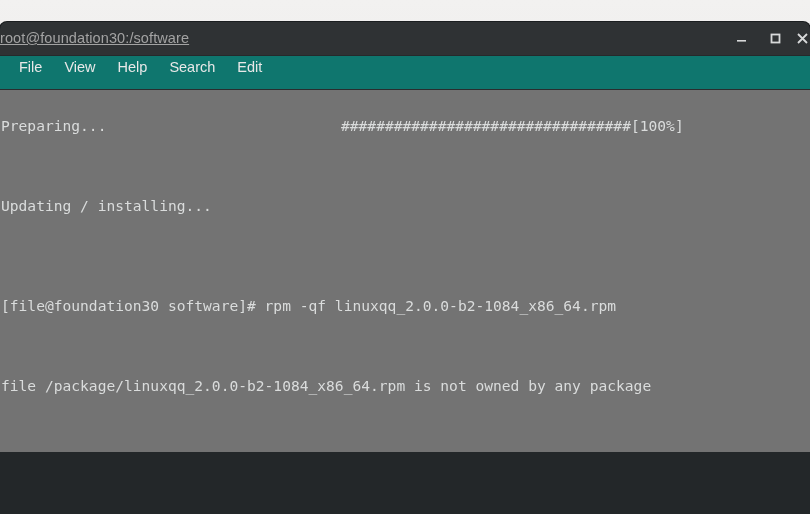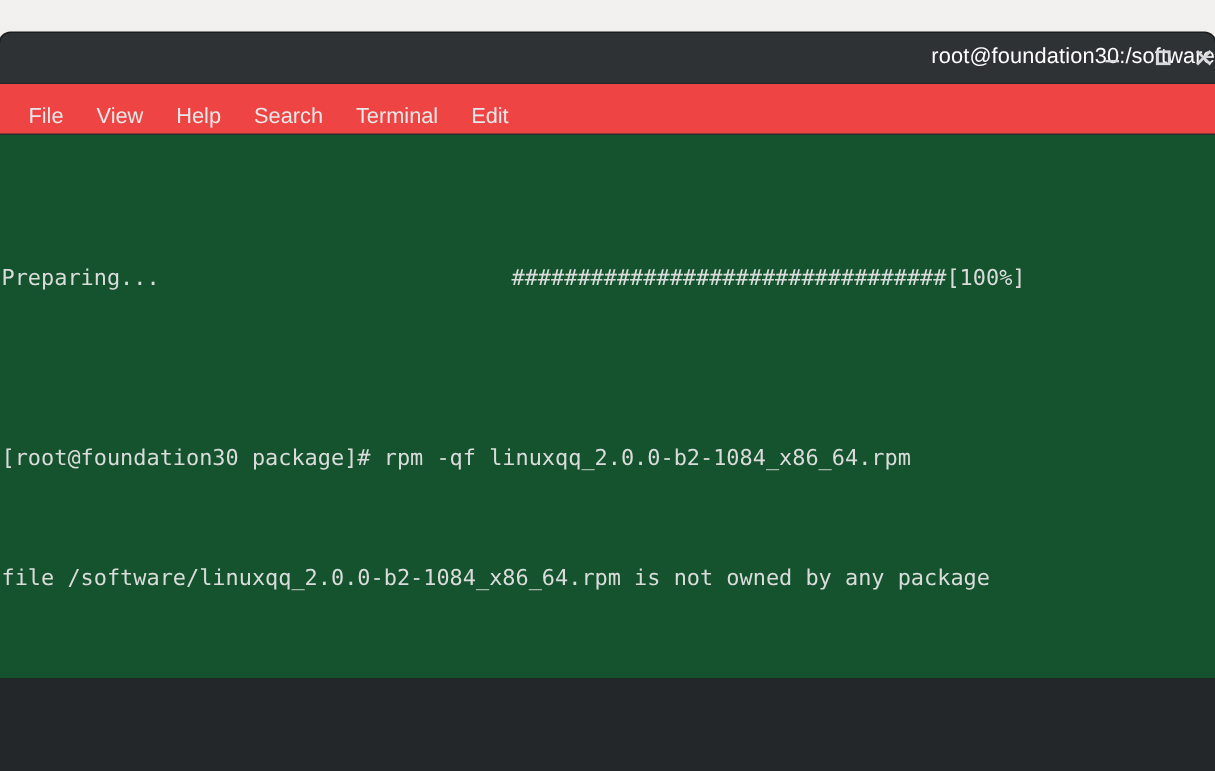--- a/index.html
+++ b/index.html
@@ -44,25 +44,26 @@
     border-top-left-radius: 7px;
     border-top-right-radius: 7px;
     border-bottom: 1px solid #26292b;
   }
   #title-text {
     position: absolute;
     left: 0; right: 0;
     top: 0;
     height: 33px;
     line-height: 33px;
-    text-align: right;
-    color: #ffffff;
+    text-align: left;
+    color: #a3a3a3;
     font-size: 14.5px;
     letter-spacing: 0.1px;
     white-space: nowrap;
+    text-decoration: underline;
   }
   .winbtns {
     position: absolute;
     right: 0;
     top: 0;
     height: 33px;
     display: flex;
     align-items: center;
   }
   .winbtn {
@@ -72,38 +73,38 @@
     align-items: center;
     justify-content: center;
     color: #d8d9da;
   }
   .winbtn svg { display: block; }
   .winbtn.close { width: 22px; margin-right: -4px; }
 
   
   #menubar {
     height: 33px;
-    background: #ef4444;
+    background: #0f766e;
     display: flex;
-    align-items: flex-end;
+    align-items: flex-start;
     padding-left: 8px;
     border-bottom: 1px solid #2a2d2f;
   }
   .menu-item {
     color: #e8e8e8;
     font-size: 14.5px;
     padding: 3px 11px;
     white-space: nowrap;
   }
 
   
   #screen {
     position: relative;
     height: 362px;
-    background: #14532d;
+    background: #737373;
     overflow: hidden;
   }
   #lines {
     position: absolute;
     left: 1px;
     
     bottom: -4px;
     width: 808px;
     font-family: "DejaVu Sans Mono", "Liberation Mono", monospace;
     font-size: 14.6px;
@@ -148,21 +149,20 @@
           </svg>
       </div>
     </div>
   </div>
 
   <div id="menubar">
     <div class="menu-item">File</div>
     <div class="menu-item">View</div>
     <div class="menu-item">Help</div>
     <div class="menu-item">Search</div>
-    <div class="menu-item">Terminal</div>
     <div class="menu-item">Edit</div>
   </div>
 
   <div id="screen">
     <div id="lines">
 
       
 
       
 
@@ -179,22 +179,23 @@
       
 
       
 
       
 
       
 
       <div class="row"><span class="plain bar-label">Preparing...</span><span class="bar-hashes">#################################</span><span class="bar-pct">[100%]</span></div>
 
-
-
-      <div class="row"><span class="plain">[root@foundation30 package]# rpm -qf linuxqq_2.0.0-b2-1084_x86_64.rpm</span></div>
-
-      <div class="row"><span class="plain">file /software/linuxqq_2.0.0-b2-1084_x86_64.rpm is not owned by any package</span></div>
+      <div class="row"><span class="plain">Updating / installing...</span></div>
+
+
+      <div class="row"><span class="plain">[file@foundation30 software]# rpm -qf linuxqq_2.0.0-b2-1084_x86_64.rpm</span></div>
+
+      <div class="row"><span class="plain">file /package/linuxqq_2.0.0-b2-1084_x86_64.rpm is not owned by any package</span></div>
 
     </div>
   </div>
 
 </div>
 
 </body></html>

